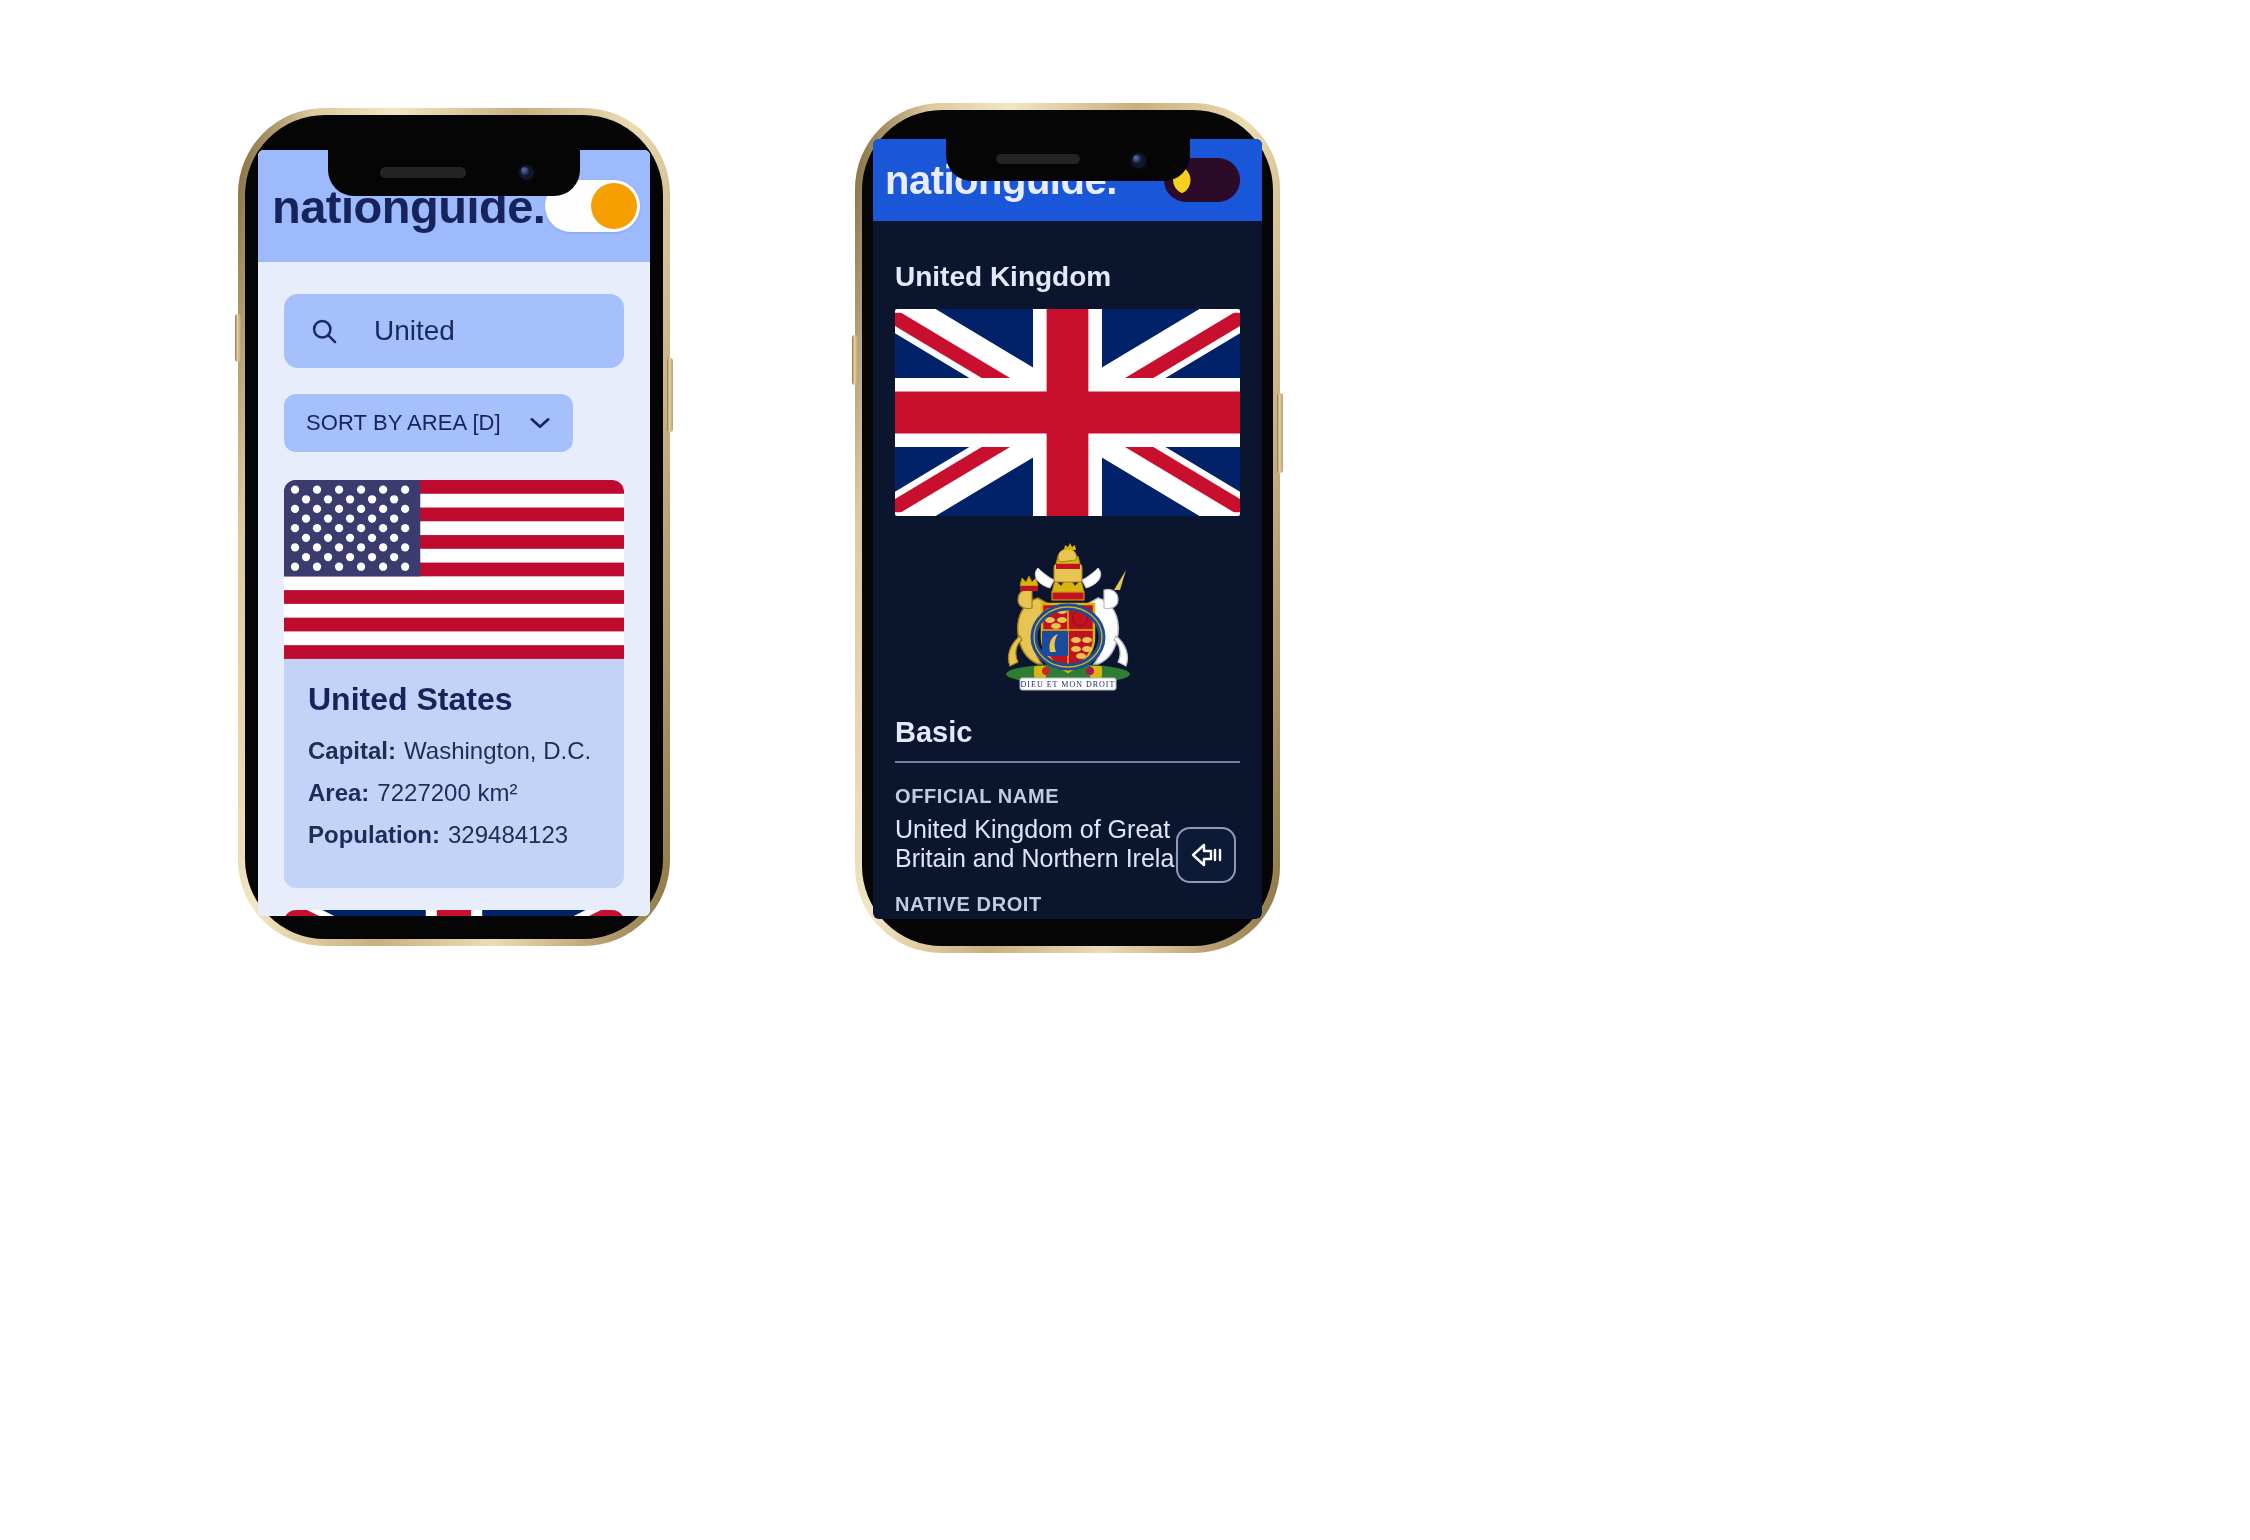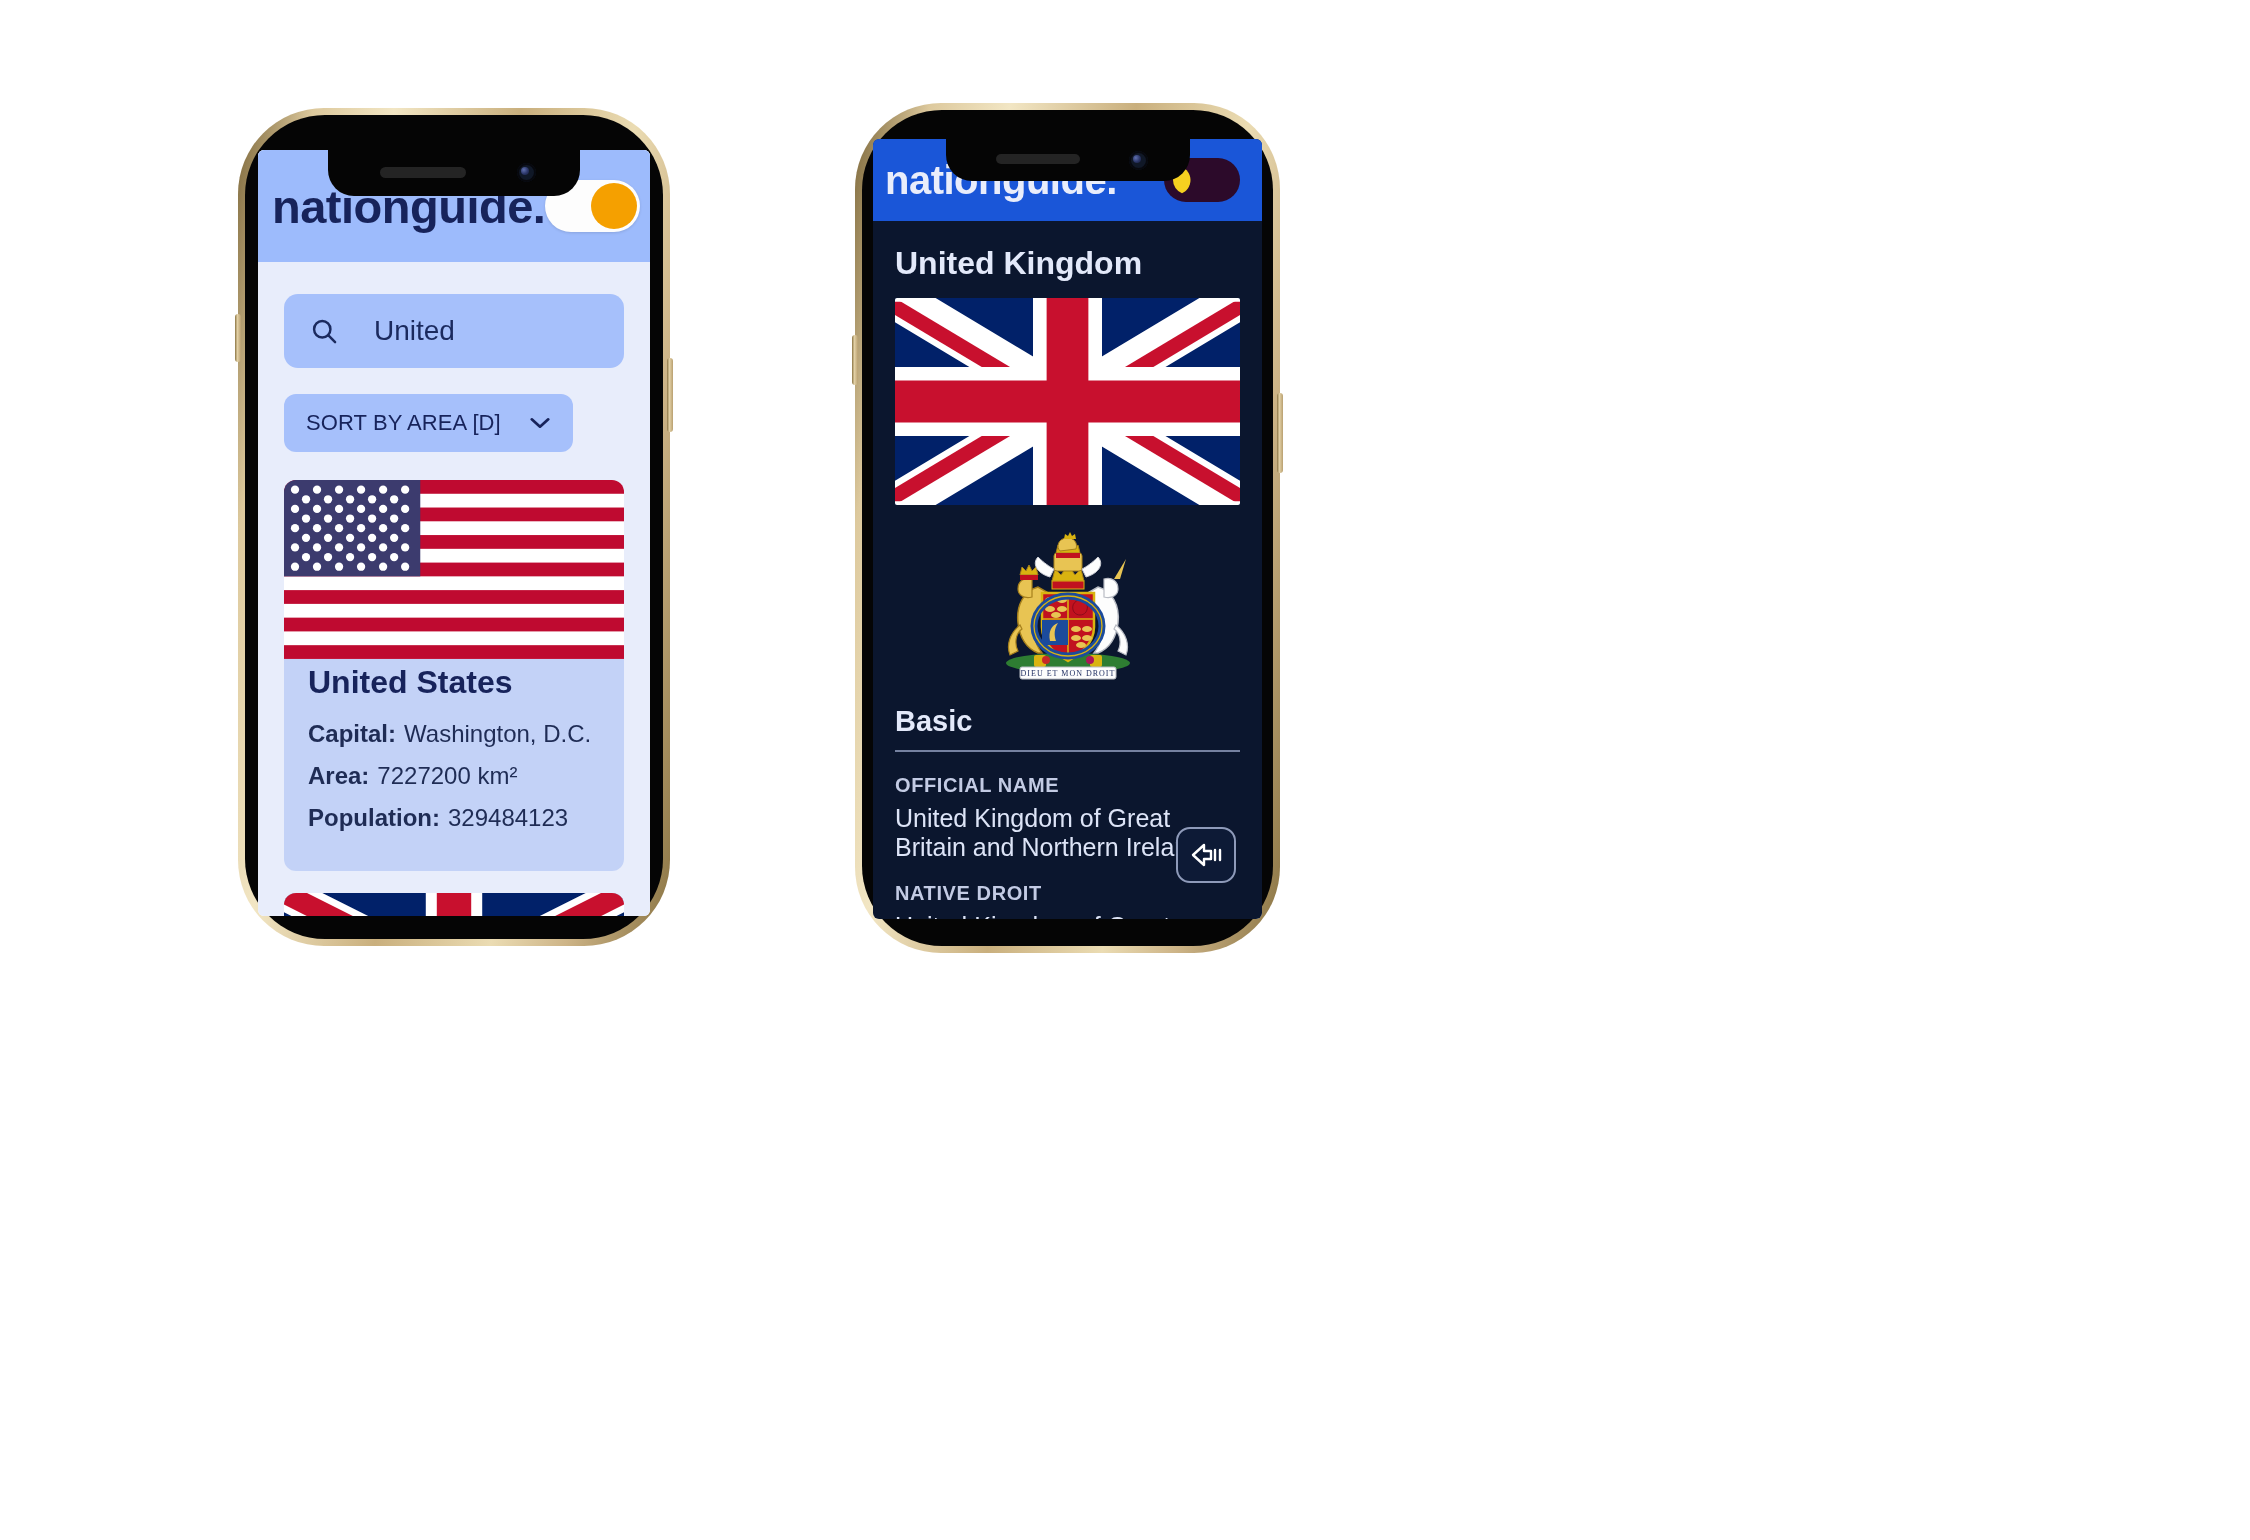--- a/index.html
+++ b/index.html
@@ -86,39 +86,39 @@
     display:inline-flex; align-items:center; gap:28px;
     background:#a6c0fb; border-radius:12px; padding:16px 22px;
     min-width:278px;
   }
   .sortbtn span { font-size:22px; color:#17235b; letter-spacing:.1px; white-space:nowrap;}
   .chev { width:22px; height:14px; flex:none; }
   .card-light {
     margin-top:28px; background:#c3d2f7; border-radius:12px; overflow:hidden;
   }
   .flag-box { width:100%; display:block; }
-  .card-txt { padding: 5px 24px 26px; }
+  .card-txt { padding: 22px 24px 26px; }
   .cname { font-size:32px; font-weight:bold; color:#17235b; margin-bottom:18px; }
   .crow { font-size:24px; color:#1f2c55; margin-bottom:12px; line-height:1.25; }
   .crow b { font-weight:bold; margin-right:8px; }
   .card-light2 { margin-top:22px; background:#c3d2f7; border-radius:12px; overflow:hidden; }
 
   
   .app-dark { position:absolute; inset:0; background:#0b162e; }
   .hdr-dark {
     height:82px; background:#1a56d8; display:flex; align-items:center;
     justify-content:space-between; padding:0 22px 0 12px; position:relative; z-index:5;
   }
   .brand-dark { font-size:40px; font-weight:bold; color:#e9edfb; letter-spacing:-0.5px; line-height:1;}
   .toggle-dark {
     width:76px; height:44px; border-radius:22px; background:#2c0a2a;
     position:relative; flex:none; display:flex; align-items:center;
   }
   .moon { position:absolute; left:4px; top:4px; width:36px; height:36px; }
-  .dk-title { font-size:32px; font-weight:bold; color:#e3e9fa; padding:24px 22px 16px; }
+  .dk-title { font-size:28px; font-weight:bold; color:#e3e9fa; padding:40px 22px 16px; }
   .dk-flag-wrap { padding:0 22px; }
   .dk-flag { width:100%; display:block; border-radius:2px; }
   .dk-arms { padding: 24px 22px 10px; display:flex; justify-content:center; }
   .dk-section { padding: 14px 22px 0; }
   .dk-sec-title { font-size:29px; font-weight:bold; color:#e3e9fa; margin-bottom:12px; }
   .dk-hr { height:2px; background:#9aa6c7; opacity:.75; margin-bottom:22px; }
   .dk-lbl { font-size:20px; font-weight:bold; color:#c3cbe4; letter-spacing:.6px; margin-bottom:7px; }
   .dk-val { font-size:25px; color:#dde4f7; margin-bottom:20px; }
   .fab {
     position:absolute; right:26px; bottom:36px;

